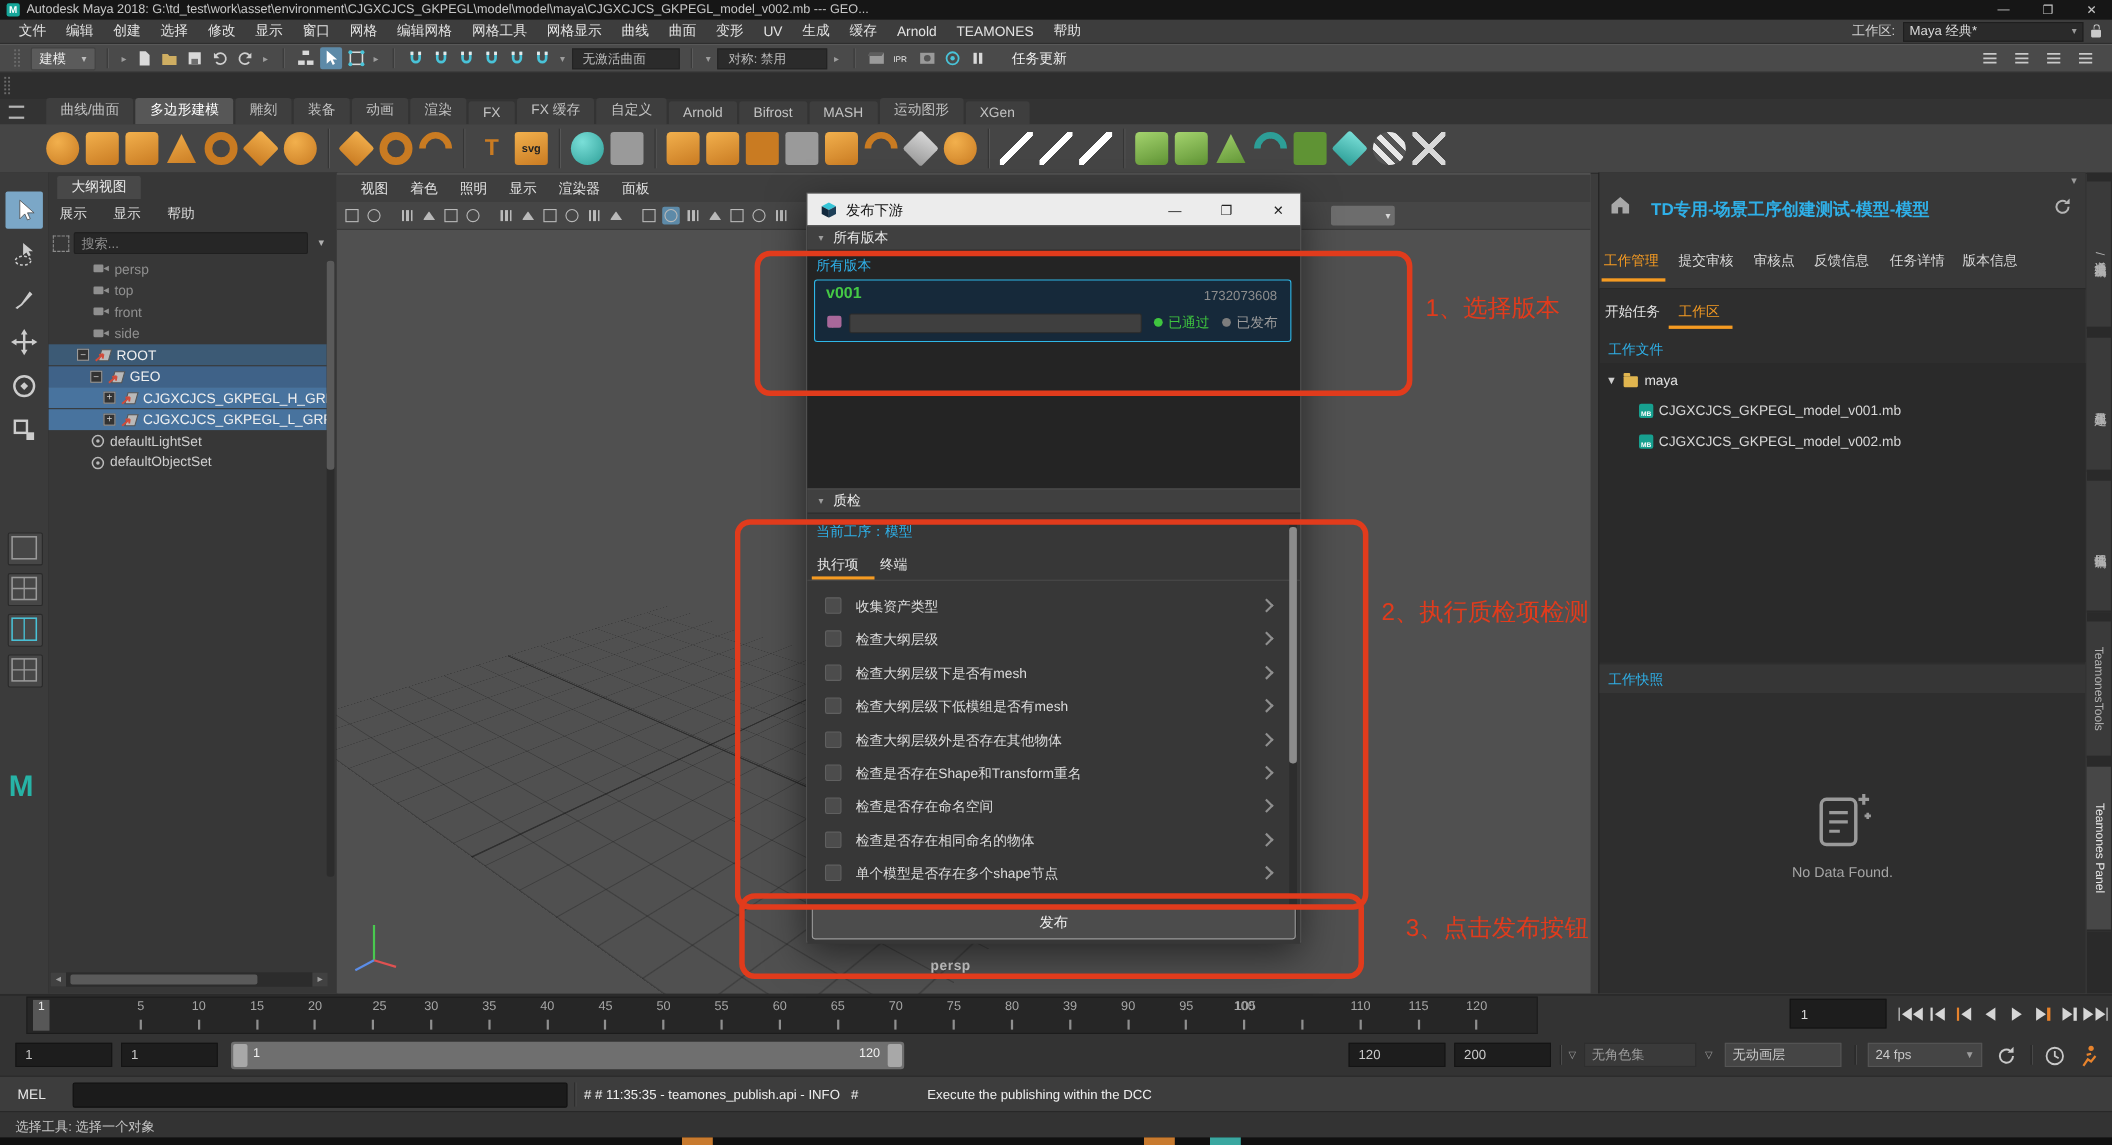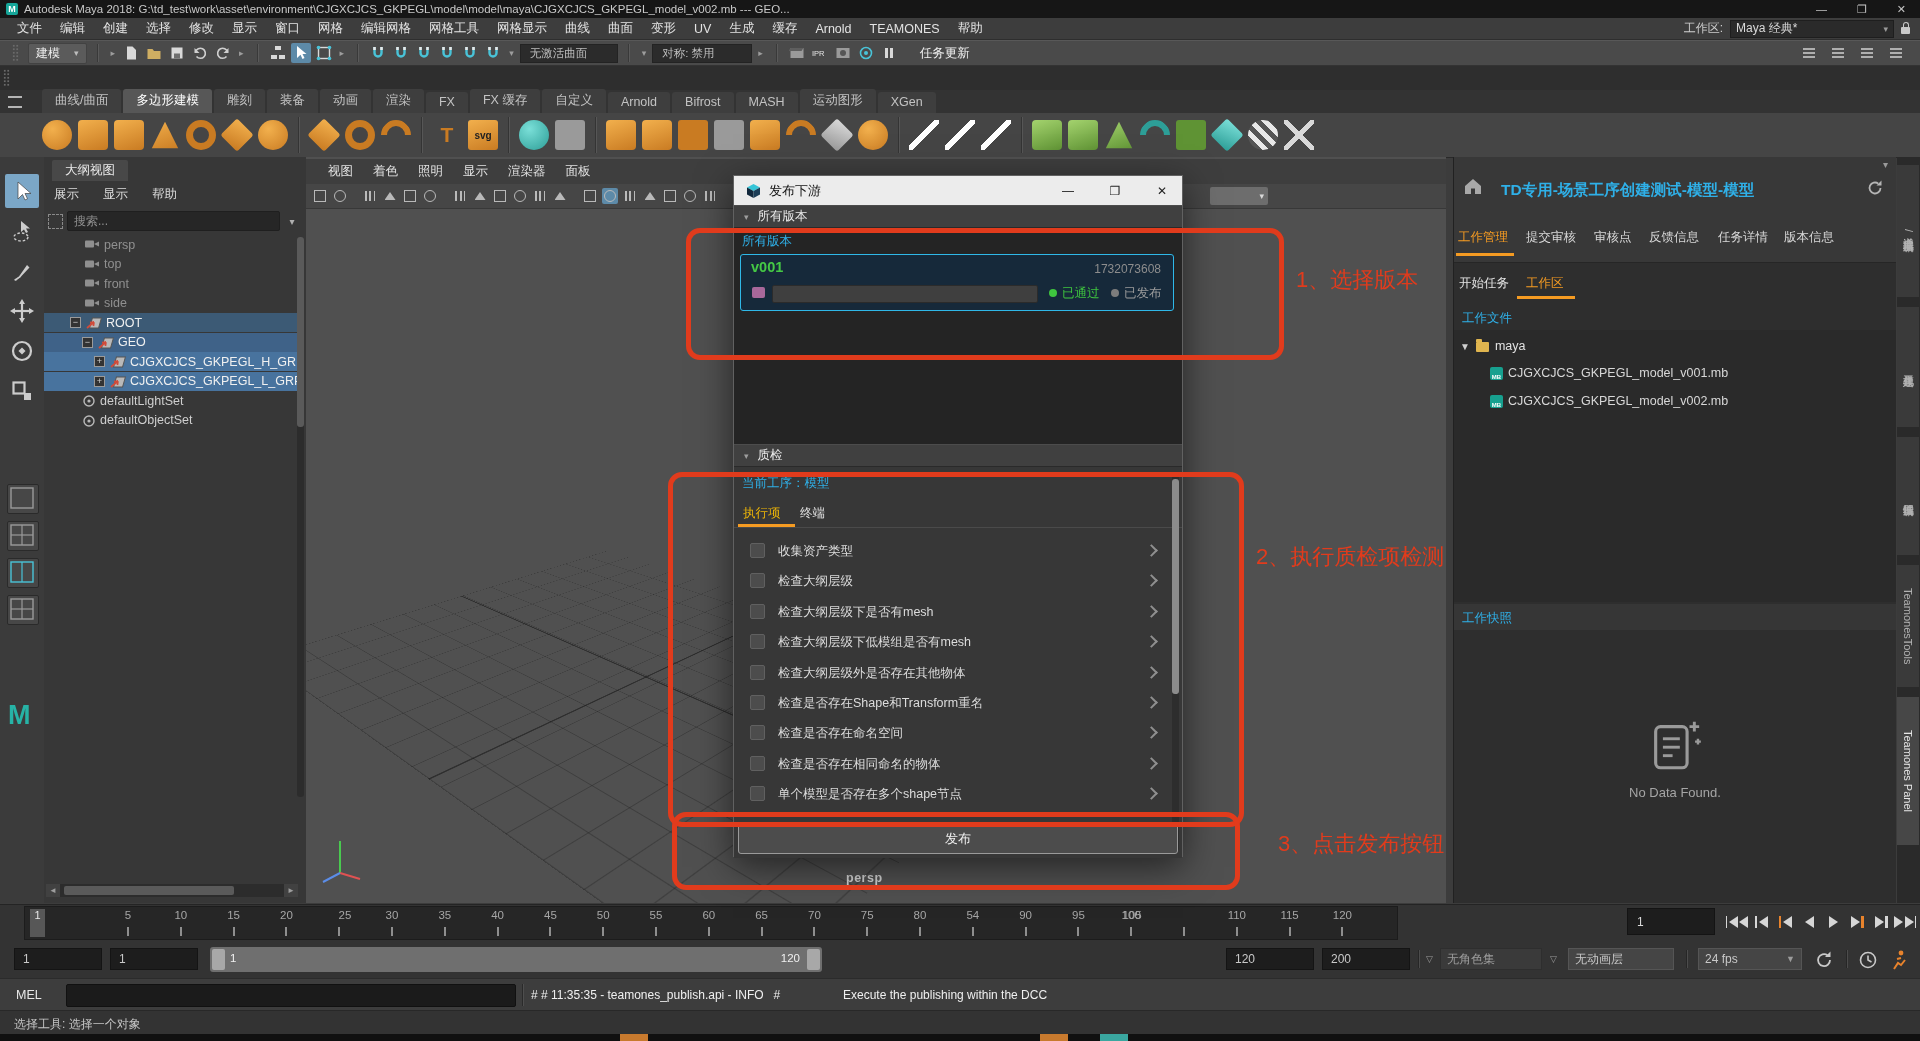--- a/index.html
+++ b/index.html
@@ -118,21 +118,21 @@
   #ver-input{position:absolute;left:31px;top:30px;width:264px;height:16px;background:#3f3f3f;border:1px solid #2b2b2b;border-radius:2px;}
   .dot{position:absolute;width:8px;height:8px;border-radius:50%;top:34px;}
   .dot.green{left:308px;background:#3fc53f;}
   .dot.grey{left:370px;background:#7d7d7d;}
   #ver-pass{position:absolute;left:321px;top:30px;color:#3fc53f;font-size:12.5px;}
   #ver-pub{position:absolute;left:383px;top:30px;color:#9b9b9b;font-size:12.5px;}
   #dlg-sh2{top:268px;}
   #dlg-body2{position:absolute;left:0;top:291px;width:100%;height:391px;background:#373737;}
   #dlg-proc{position:absolute;left:8px;top:8px;color:#2fb0e8;font-size:12.5px;}
   .dtab{position:absolute;top:38px;font-size:12.5px;color:#e0e0e0;}
-  .dtab.active{color:#eab308;}
+  .dtab.active{color:#e5e5e5;}
   #dtab-0{left:9px;}
   #dtab-1{left:66px;}
   #dtab-underline{position:absolute;left:4px;top:57px;width:57px;height:3px;background:#f59b22;}
   #dtab-hairline{position:absolute;left:0;top:60px;width:100%;height:1px;background:#4a4a4a;}
   .chk-row{position:absolute;left:0;width:432px;height:30px;}
   .chk-box{position:absolute;left:16px;top:8px;width:13px;height:13px;background:#4c4c4c;border:1px solid #606060;border-radius:2px;}
   .chk-label{position:absolute;left:44px;top:8px;color:#dcdcdc;font-size:12.5px;white-space:nowrap;}
   .chk-chev{position:absolute;left:413px;top:11px;width:7px;height:7px;border-top:2px solid #8f8f8f;border-right:2px solid #8f8f8f;transform:rotate(45deg);}
   #dlg-scroll{position:absolute;left:438px;top:6px;width:7px;height:378px;background:#2d2d2d;border-radius:3px;}
   #dlg-thumb{position:absolute;left:0;top:6px;width:7px;height:215px;background:#8c8c8c;border-radius:3px;}
@@ -960,21 +960,21 @@
       <span class="tick-label" style="left: 683.8px;">60</span>
       <span class="tick-line" style="left: 682.8px;"></span>
       <span class="tick-label" style="left: 736.6px;">65</span>
       <span class="tick-line" style="left: 735.6px;"></span>
       <span class="tick-label" style="left: 789.4px;">70</span>
       <span class="tick-line" style="left: 788.4px;"></span>
       <span class="tick-label" style="left: 842.2px;">75</span>
       <span class="tick-line" style="left: 841.2px;"></span>
       <span class="tick-label" style="left: 895px;">80</span>
       <span class="tick-line" style="left: 894px;"></span>
-      <span class="tick-label" style="left: 947.8px;">54</span>
+      <span class="tick-label" style="left: 947.8px;">39</span>
       <span class="tick-line" style="left: 946.8px;"></span>
       <span class="tick-label" style="left: 1000.6px;">90</span>
       <span class="tick-line" style="left: 999.6px;"></span>
       <span class="tick-label" style="left: 1053.4px;">95</span>
       <span class="tick-line" style="left: 1052.4px;"></span>
       <span class="tick-label" style="left: 1106.2px;">100</span>
       <span class="tick-line" style="left: 1105.2px;"></span>
       <span class="tick-label" style="left: 1107px;">105</span>
       <span class="tick-line" style="left: 1158px;"></span>
       <span class="tick-label" style="left: 1211.8px;">110</span>

